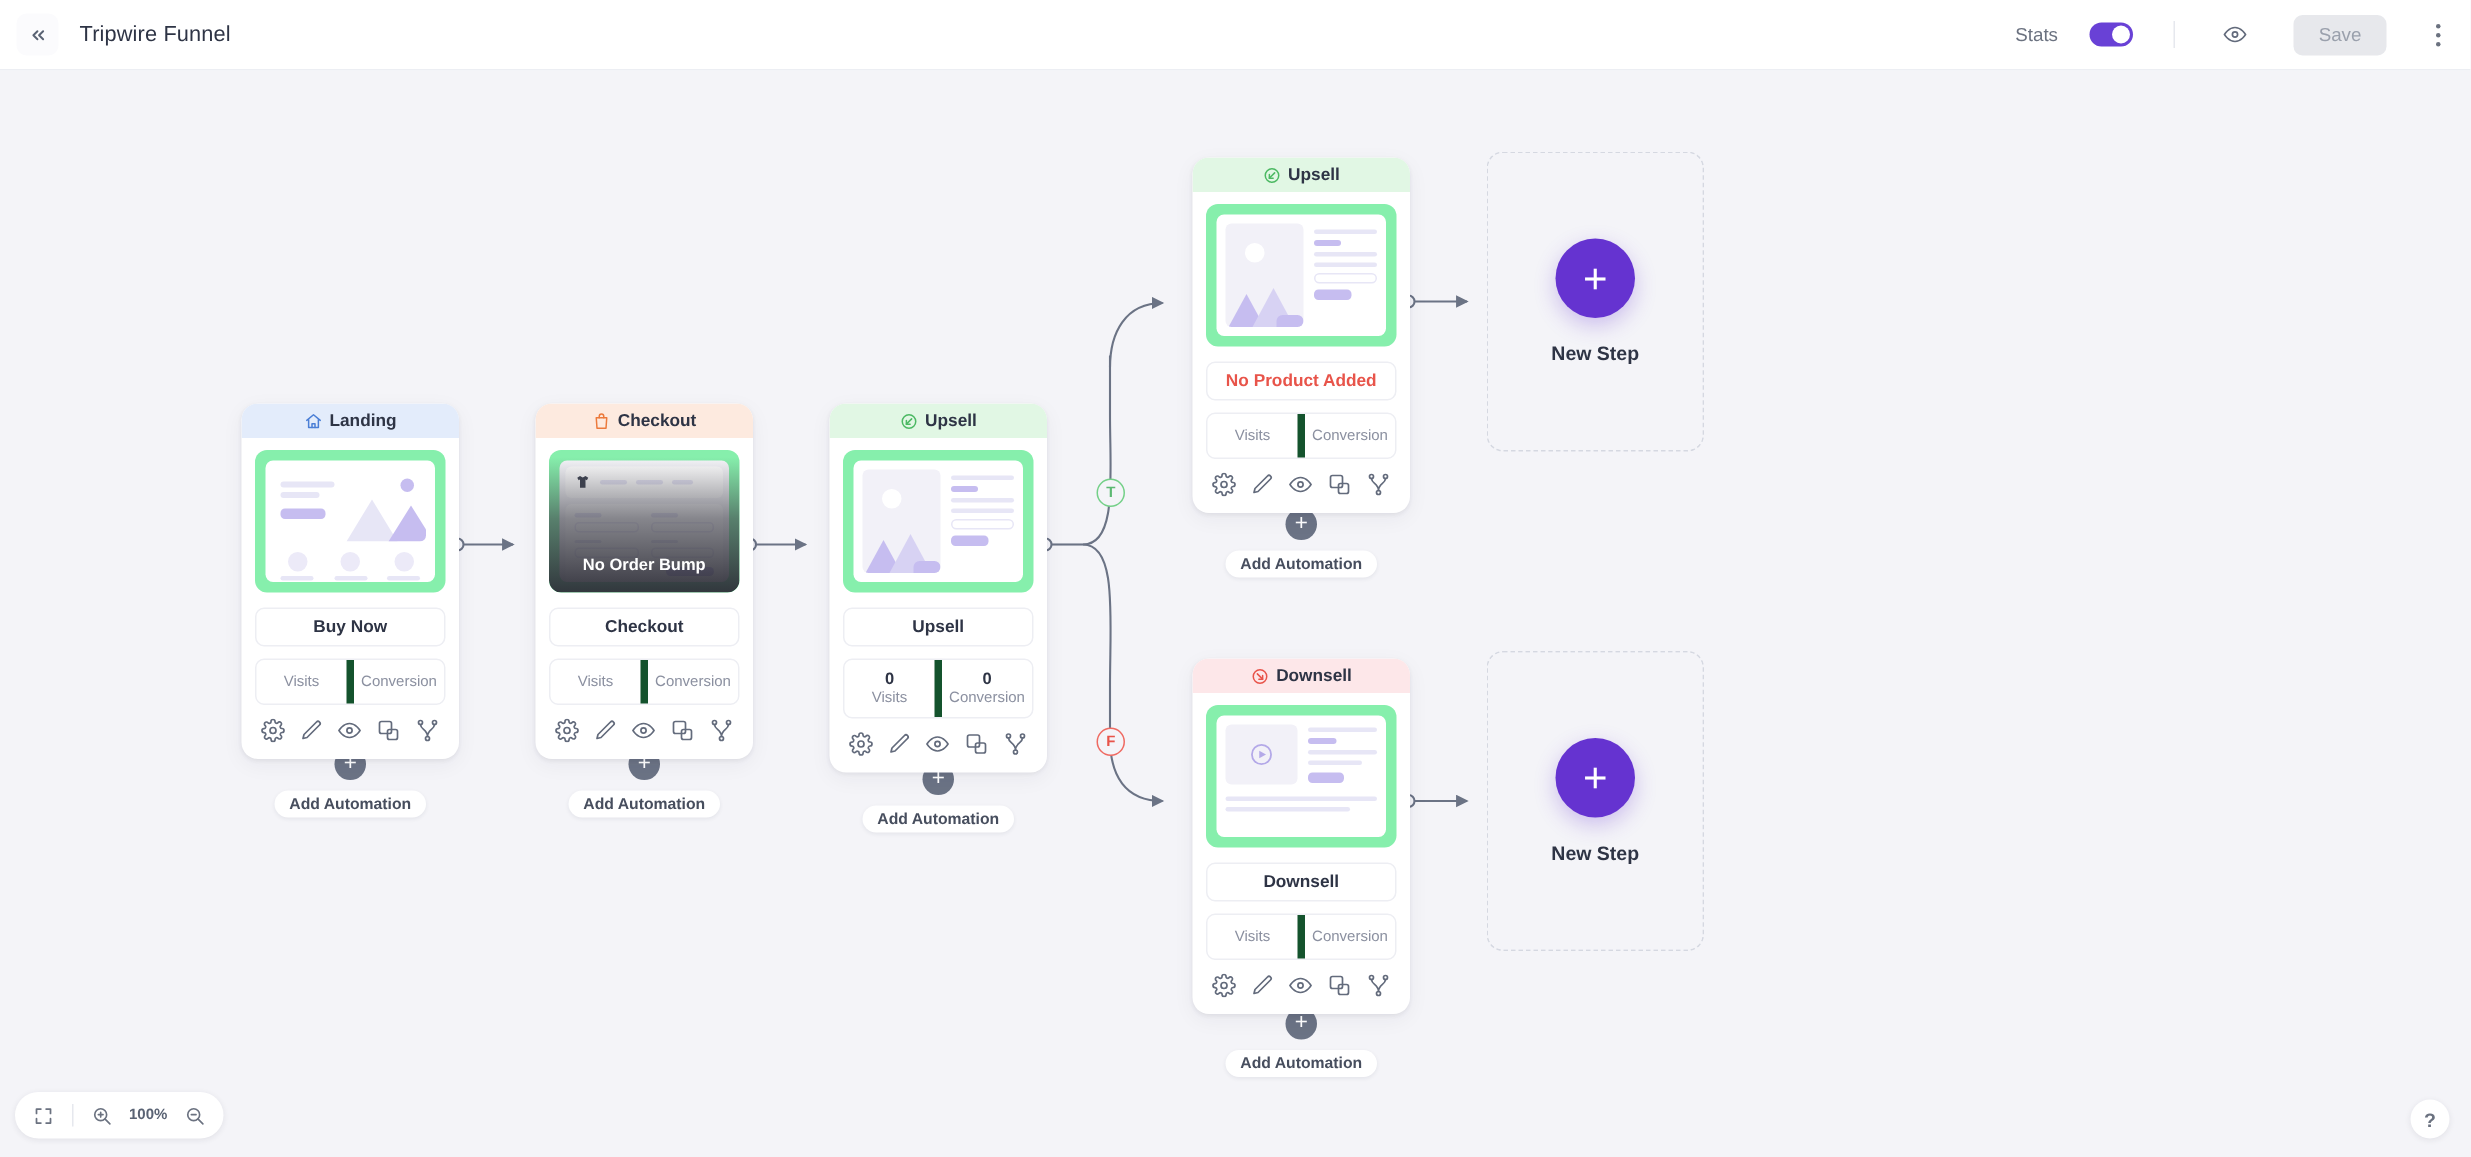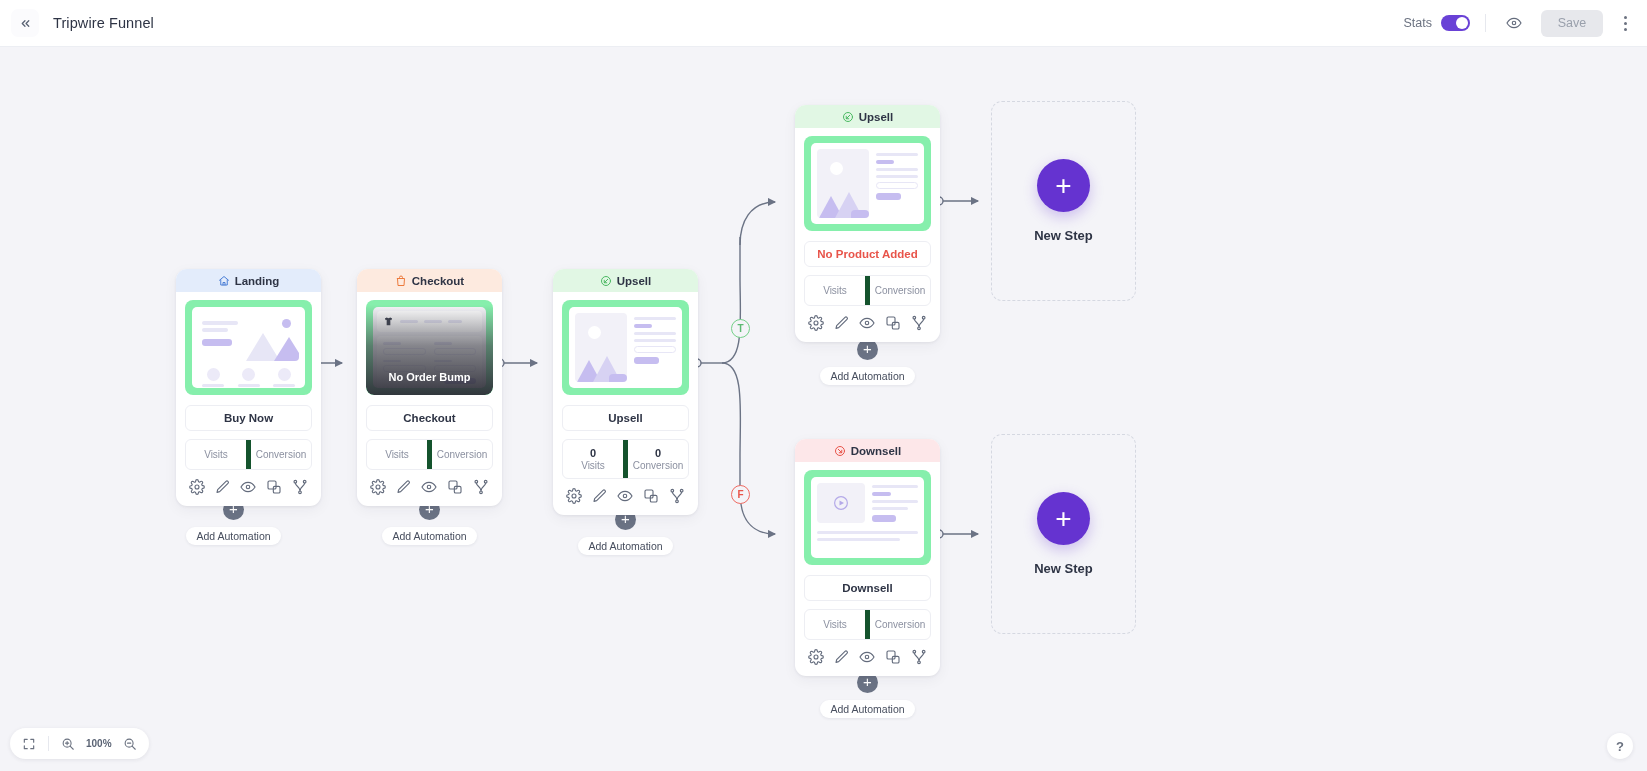--- a/index.html
+++ b/index.html
@@ -24,21 +24,21 @@
     border-radius: 7px; background: #fbfbfd;
     display: flex; align-items: center; justify-content: center;
     color: #5a6374; font-size: 14px; cursor: pointer;
   }
   .page-title {
     margin-left: 14px; font-size: 14.5px; font-weight: normal;
     color: #2e3445; letter-spacing: .1px;
   }
   .topbar-right {
     margin-left: auto; display: flex; align-items: center;
-    gap: 0; padding-right: 12px;
+    gap: 12px; padding-right: 12px;
   }
   .stats-label { font-size: 12.5px; color: #6b7280; margin-right: 9px; }
   .toggle {
     width: 29px; height: 16px; border-radius: 8px;
     background: #6941d6; position: relative; cursor: pointer;
   }
   .toggle .knob {
     position: absolute; top: 2px; right: 2px;
     width: 12px; height: 12px; border-radius: 50%;
     background: #fff;
@@ -135,21 +135,21 @@
     border: 1.5px solid #aeb4c1; background: #f4f4f8;
   }
   .auto .plus {
     width: 21px; height: 21px; border-radius: 50%; background: #6b7385;
     color: #fff; font-size: 15px; line-height: 19px; text-align: center;
     cursor: pointer; font-weight: 300;
   }
   .auto .lbl {
     margin-top: 7px; background: #fff; border-radius: 11px;
     padding: 3px 10px; font-size: 10.5px; color: #474e5e;
-    box-shadow: 0 1px 3px rgba(30,35,60,.08); white-space: nowrap; cursor: pointer;
+    box-shadow: 0 1px 3px rgba(30,35,60,.08); white-space: nowrap; cursor: pointer; font-weight: bold;
   }
 
   
   .newstep {
     position: absolute; width: 145px; height: 200px;
     border: 1.5px dashed #d5d8e1; border-radius: 11px;
     display: flex; flex-direction: column; align-items: center; justify-content: center;
     gap: 16px; cursor: pointer; z-index: 10;
   }
   .newstep .circ {
@@ -257,21 +257,21 @@
     </g>
   </svg>
 
   <div class="branch t" style="left:731px; top:272px;">
     <span>T</span>
   </div>
   <div class="branch f" style="left:731px; top:438px;">
     <span>F</span>
   </div>
 
-  <div class="card" style="left:176px; top:222px;">
+  <div class="card" style="left:161px; top:222px;">
     <div class="card-head head-landing">
       <svg class="head-ico" viewBox="0 0 24 24" fill="none" stroke="#4b7fd6" stroke-width="2" stroke-linecap="round" stroke-linejoin="round">
         <path d="M3 10.5 12 3l9 7.5"></path>
           <path d="M5.5 9.8V20h13V9.8"></path>
           <path d="M10 20v-5h4v5"></path>
       </svg>
       <span>Landing</span>
     </div>
     <div class="thumb-wrap">
       <div class="thumb">

